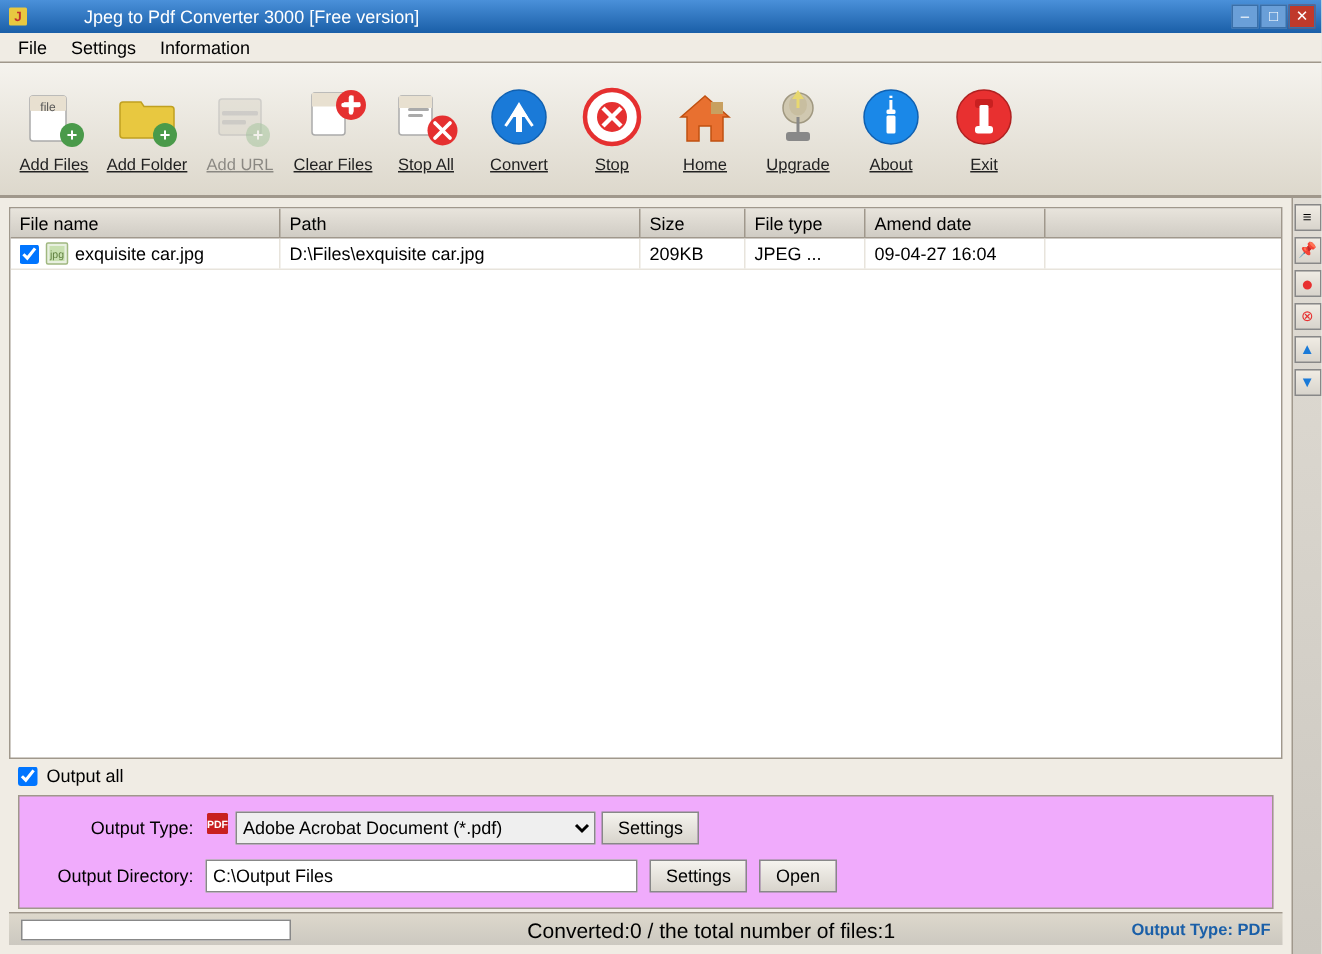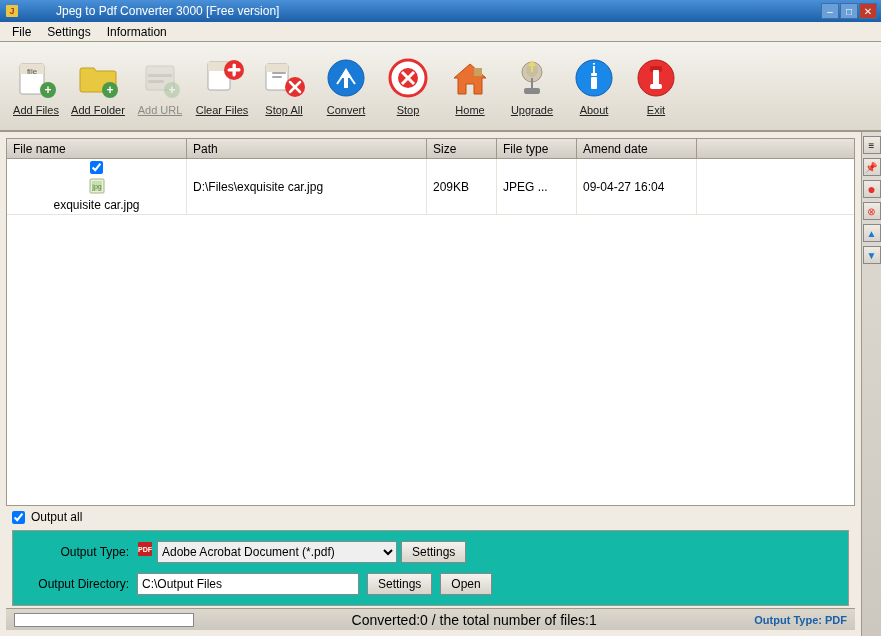--- a/index.html
+++ b/index.html
@@ -166,41 +166,40 @@
       font-size: 12px;
       display: flex;
       align-items: center;
       overflow: hidden;
       white-space: nowrap;
     }
     .td-filename {
       display: flex;
       align-items: center;
       gap: 4px;
-      flex-direction: column;
     }
     .file-checkbox {
       width: 13px;
       height: 13px;
       cursor: pointer;
     }
 
     
     .bottom-controls {
       padding: 4px 6px 2px 6px;
     }
     .choose-all-row {
       display: flex;
       align-items: center;
       gap: 6px;
       margin-bottom: 6px;
     }
 
     .output-panel {
-      background: #14b8a6;
+      background: #f0abfc;
       border: 1px solid #a0988c;
       padding: 10px 16px;
       display: flex;
       flex-direction: column;
       gap: 10px;
     }
     .output-row {
       display: flex;
       align-items: center;
       gap: 8px;
@@ -215,21 +214,21 @@
       align-items: flex-start;
       gap: 4px;
     }
     .output-select {
       width: 240px;
       height: 22px;
       font-size: 12px;
       border: 1px solid #888;
     }
     .output-input {
-      width: 222px;
+      width: 288px;
       height: 22px;
       font-size: 12px;
       border: 1px solid #888;
       padding: 0 4px;
     }
     .small-btn {
       height: 22px;
       padding: 0 10px;
       font-size: 12px;
       background: linear-gradient(to bottom, #f5f3ee, #d8d4cc);

